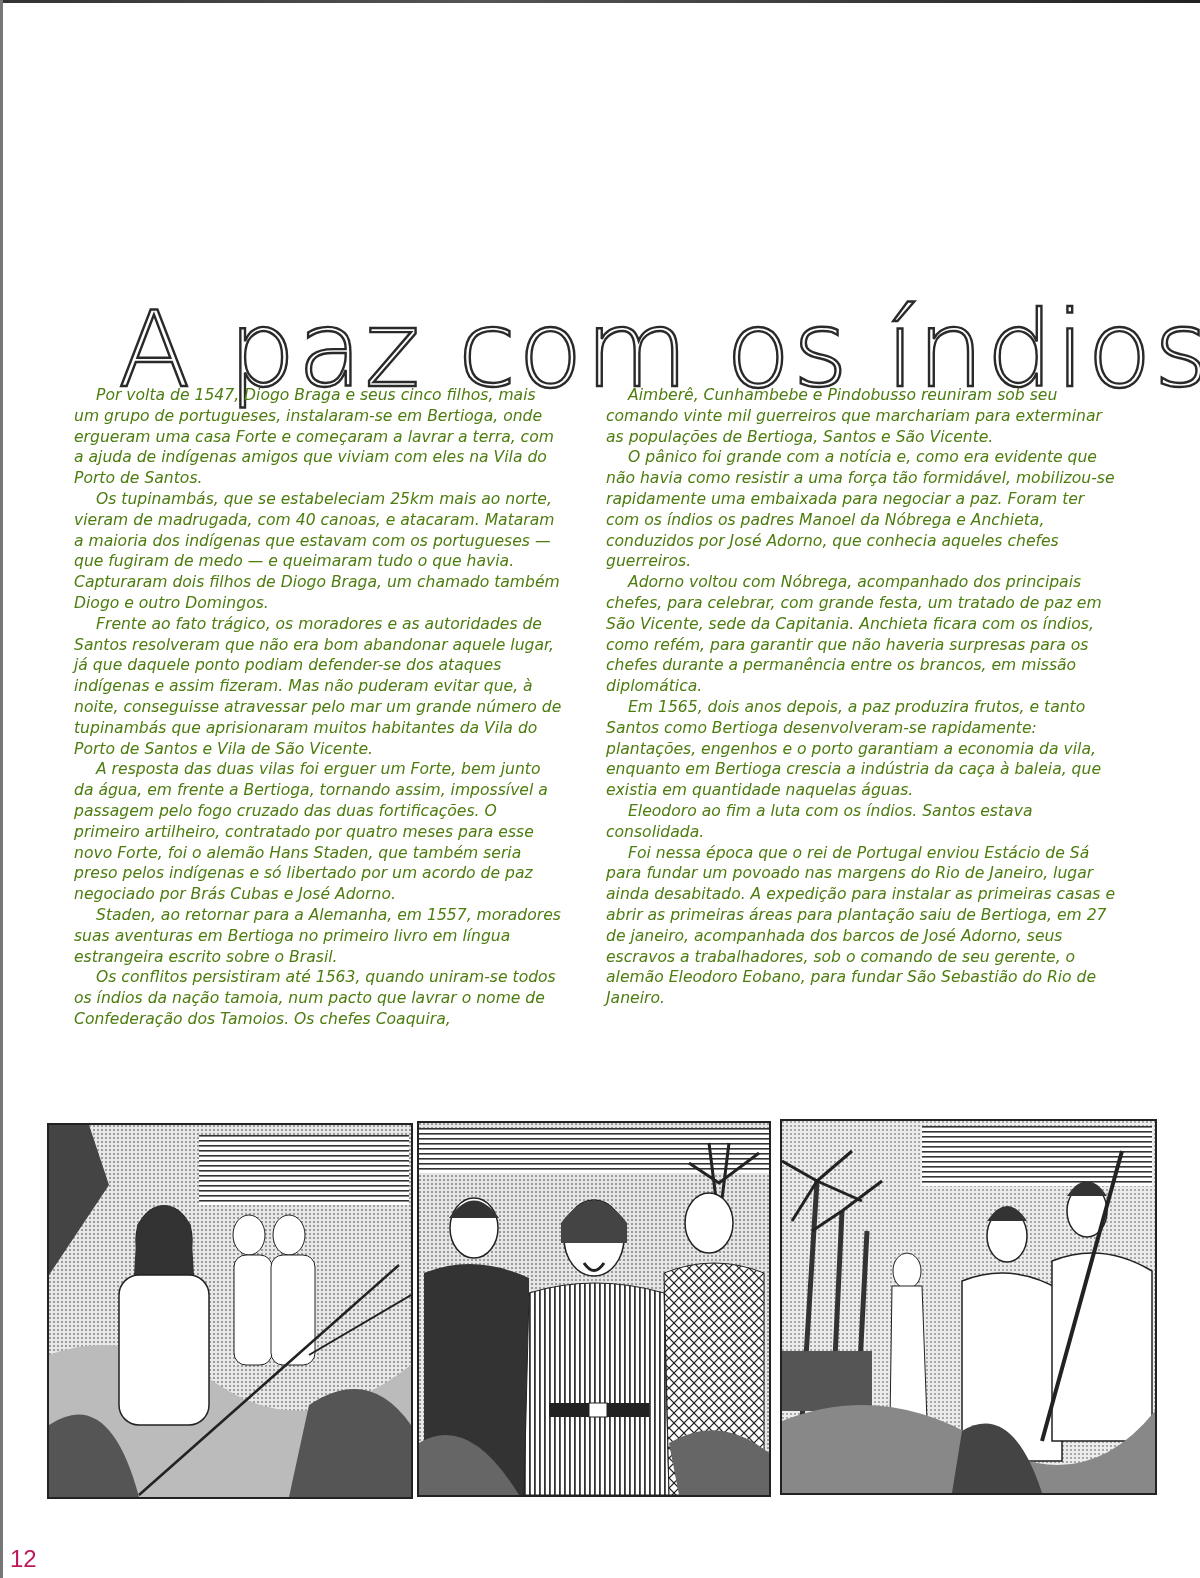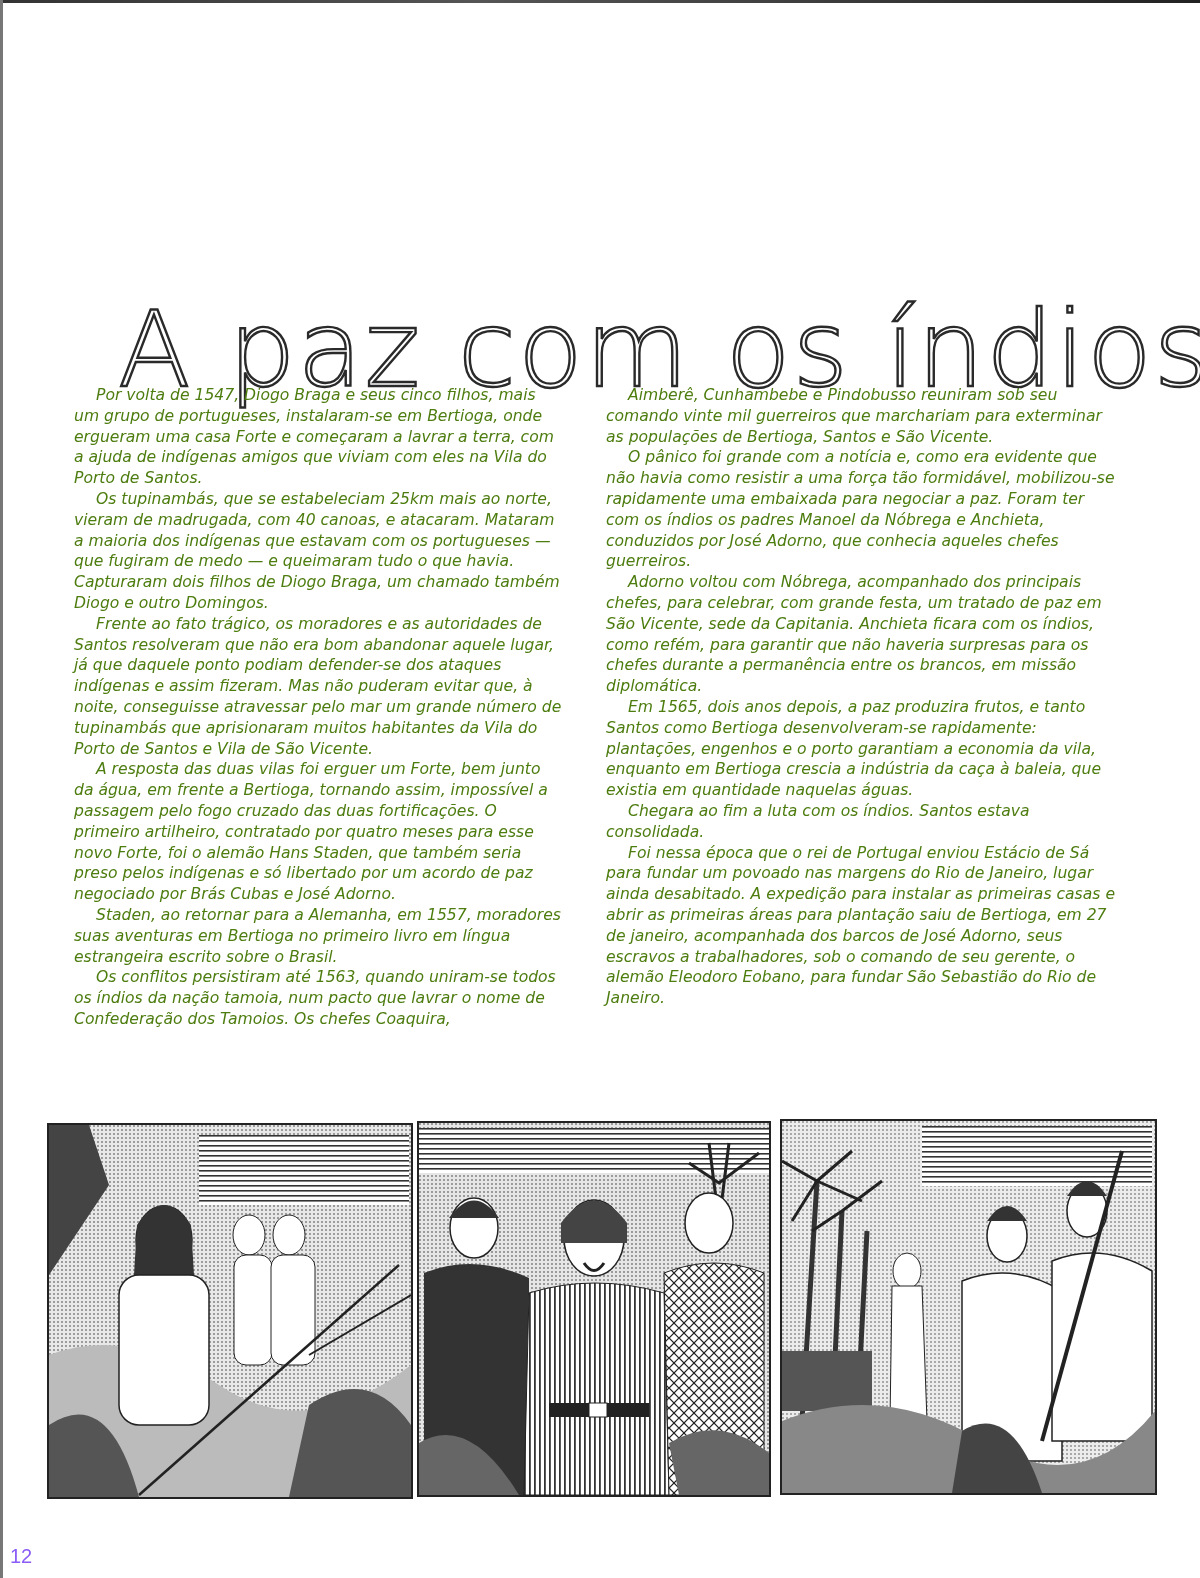--- a/index.html
+++ b/index.html
@@ -37,21 +37,21 @@
   .panel {
     position: absolute; top: 0; height: 372px;
     border: 2px solid #222; background: #f4f4f4; overflow: hidden;
   }
   .panel svg { width: 100%; height: 100%; display: block; }
   .panel-1 { left: 0; width: 362px; }
   .panel-2 { left: 370px; width: 350px; top: -2px; }
   .panel-3 { left: 733px; width: 373px; top: -4px; }
   .page-number {
     position: absolute; left: 10px; top: 1545px;
-    font-family: "Liberation Sans", sans-serif; font-size: 20px; color: #8b5cf6;
+    font-family: "Liberation Sans", sans-serif; font-size: 24px; color: #be185d;
   }
 </style>
 </head>
 <body>
 
 <div class="scan-edge-top"></div>
 <div class="scan-edge-left"></div>
 
 <h1 class="page-title">A paz com os índios</h1>
 
@@ -62,21 +62,21 @@
   <p>A resposta das duas vilas foi erguer um Forte, bem junto da água, em frente a Bertioga, tornando assim, impossível a passagem pelo fogo cruzado das duas fortificações. O primeiro artilheiro, contratado por quatro meses para esse novo Forte, foi o alemão Hans Staden, que também seria preso pelos indígenas e só libertado por um acordo de paz negociado por Brás Cubas e José Adorno.</p>
   <p>Staden, ao retornar para a Alemanha, em 1557, moradores suas aventuras em Bertioga no primeiro livro em língua estrangeira escrito sobre o Brasil.</p>
   <p>Os conflitos persistiram até 1563, quando uniram-se todos os índios da nação tamoia, num pacto que lavrar o nome de Confederação dos Tamoios. Os chefes Coaquira,</p>
 </div>
 
 <div class="col col-right">
   <p style="text-indent:22px">Aimberê, Cunhambebe e Pindobusso reuniram sob seu comando vinte mil guerreiros que marchariam para exterminar as populações de Bertioga, Santos e São Vicente.</p>
   <p>O pânico foi grande com a notícia e, como era evidente que não havia como resistir a uma força tão formidável, mobilizou-se rapidamente uma embaixada para negociar a paz. Foram ter com os índios os padres Manoel da Nóbrega e Anchieta, conduzidos por José Adorno, que conhecia aqueles chefes guerreiros.</p>
   <p>Adorno voltou com Nóbrega, acompanhado dos principais chefes, para celebrar, com grande festa, um tratado de paz em São Vicente, sede da Capitania. Anchieta ficara com os índios, como refém, para garantir que não haveria surpresas para os chefes durante a permanência entre os brancos, em missão diplomática.</p>
   <p>Em 1565, dois anos depois, a paz produzira frutos, e tanto Santos como Bertioga desenvolveram-se rapidamente: plantações, engenhos e o porto garantiam a economia da vila, enquanto em Bertioga crescia a indústria da caça à baleia, que existia em quantidade naquelas águas.</p>
-  <p>Chegara ao fim a luta com os índios. Santos estava consolidada.</p>
+  <p>Eleodoro ao fim a luta com os índios. Santos estava consolidada.</p>
   <p>Foi nessa época que o rei de Portugal enviou Estácio de Sá para fundar um povoado nas margens do Rio de Janeiro, lugar ainda desabitado. A expedição para instalar as primeiras casas e abrir as primeiras áreas para plantação saiu de Bertioga, em 27 de janeiro, acompanhada dos barcos de José Adorno, seus escravos a trabalhadores, sob o comando de seu gerente, o alemão Eleodoro Eobano, para fundar São Sebastião do Rio de Janeiro.</p>
 </div>
 
 <div class="panels">
 
   <div class="panel panel-1">
     <svg viewBox="0 0 362 372" preserveAspectRatio="none">
       <defs>
         <pattern id="hatch1" width="4" height="4" patternUnits="userSpaceOnUse">
           <rect width="4" height="4" fill="#e8e8e8"></rect>

